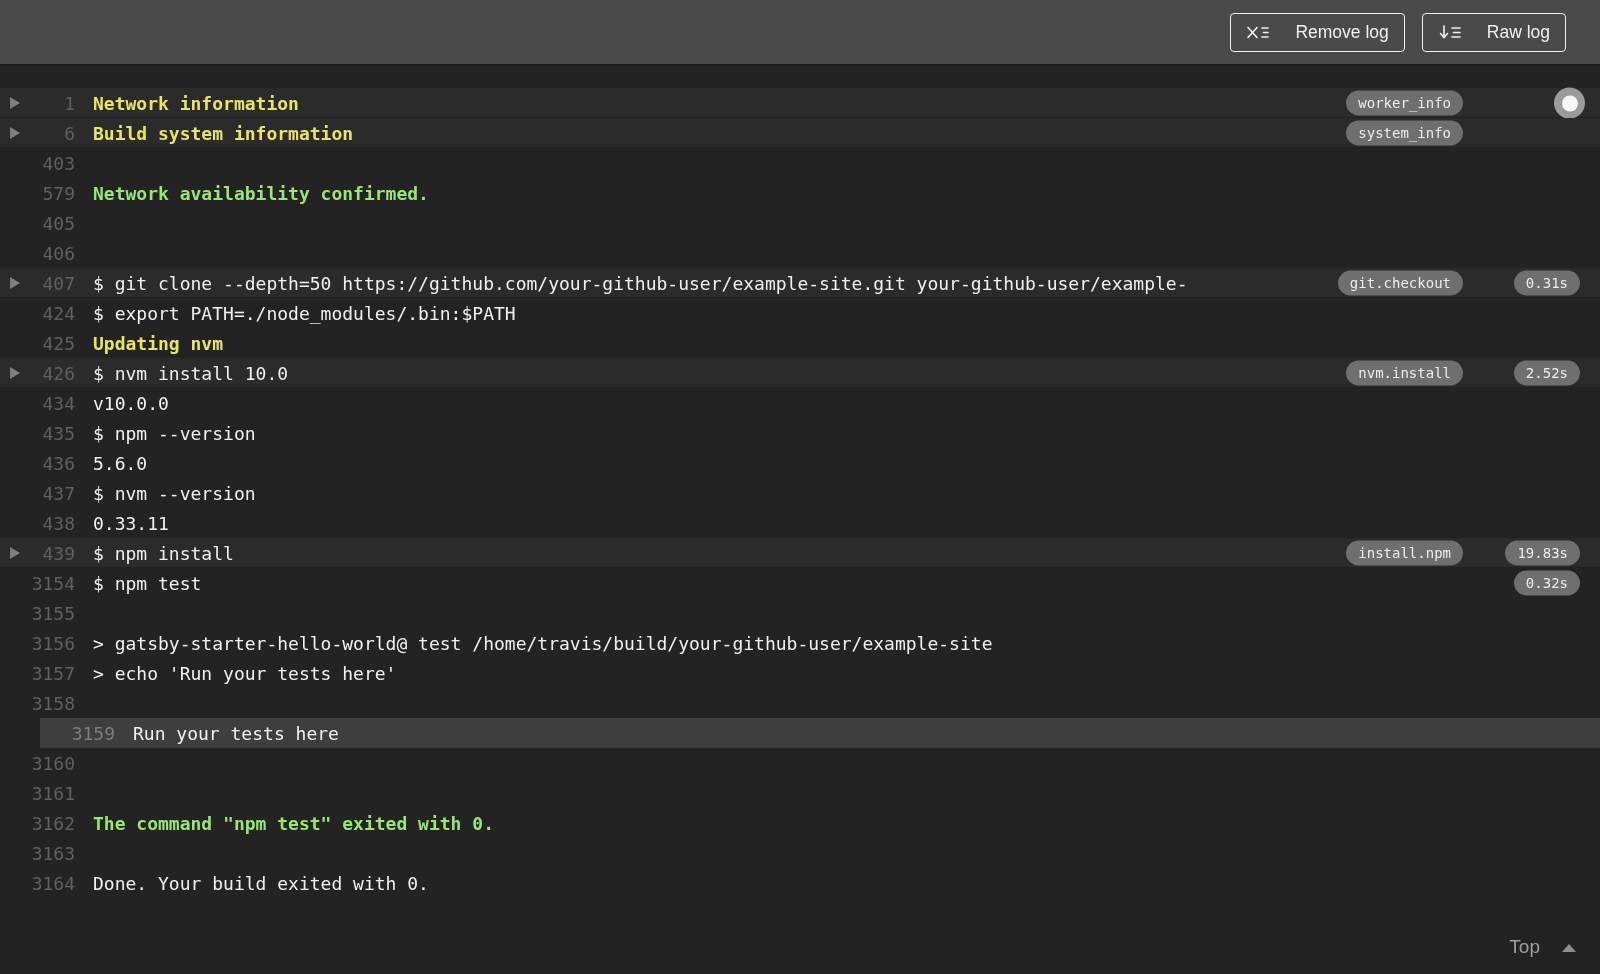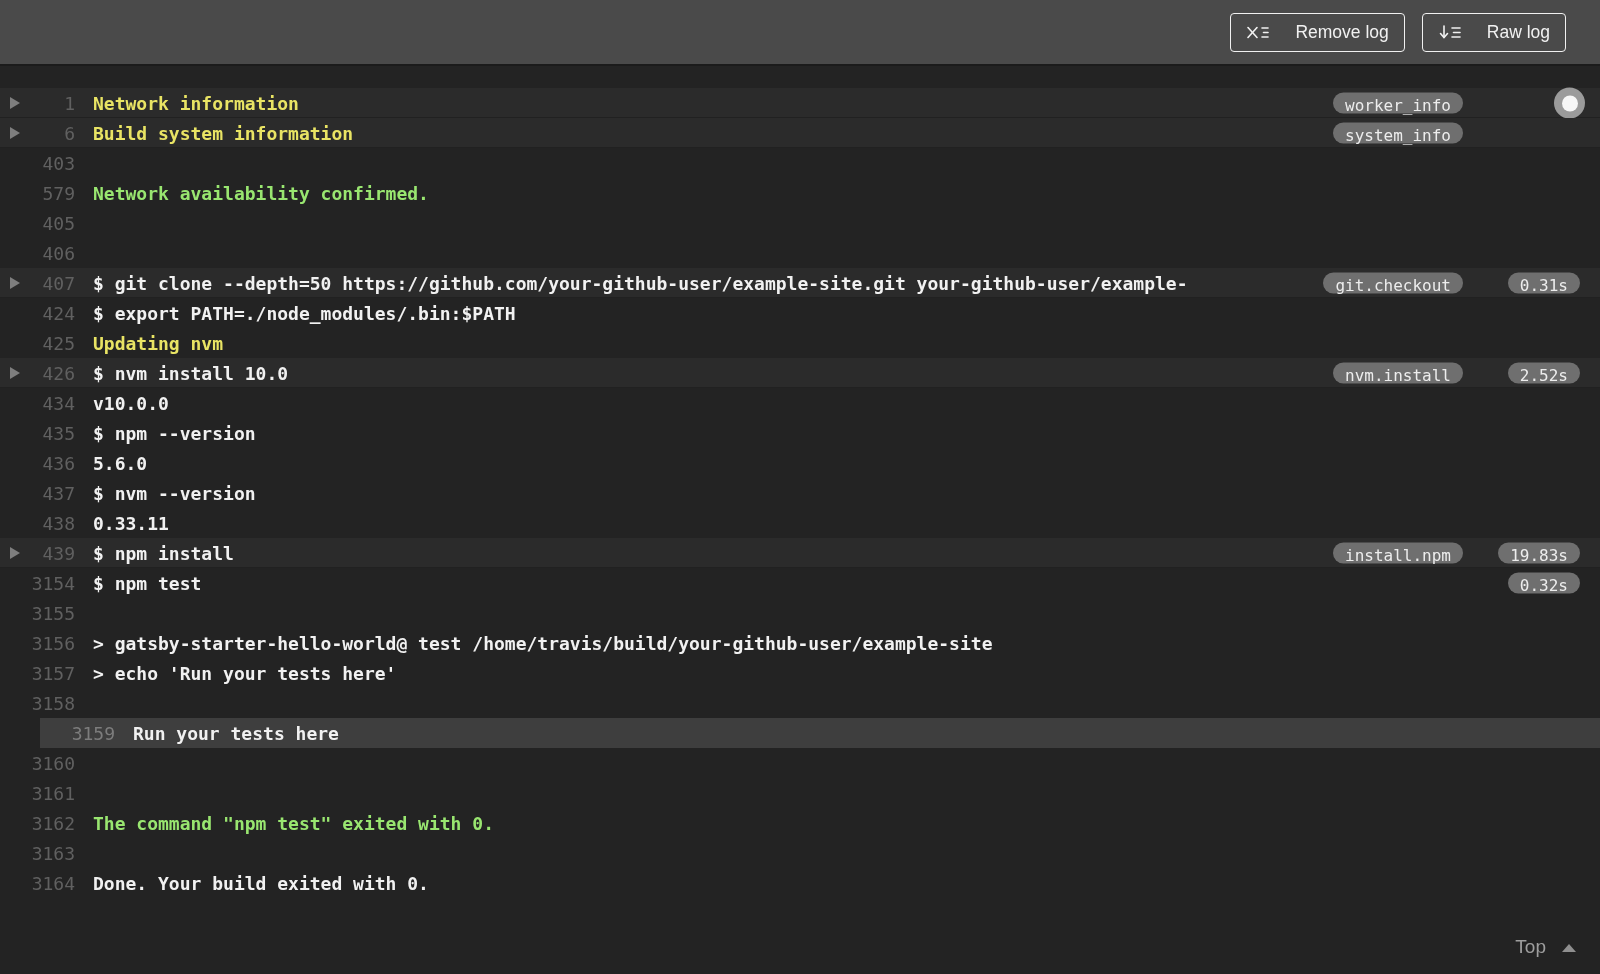--- a/index.html
+++ b/index.html
@@ -52,51 +52,51 @@
     cursor: pointer;
   }
   .num {
     width: 45px; flex: none; text-align: right;
     color: #606060; cursor: pointer; font-size: 18px;
     user-select: none;
   }
   .row.selected .num { color: #7d7d7d; }
   .txt {
     margin-left: 18px; white-space: pre;
-    font-weight: 700;
+    font-weight: 400;
   }
   .txt.yellow { color: #e9e464; font-weight: 700; }
   .txt.green  { color: #99e670; font-weight: 700; }
 
   .pill {
     position: absolute; top: 50%; transform: translateY(-50%);
     background: #6f6f6f; color: #ededed;
-    font-size: 16px; line-height: 1;
-    padding: 5px 12px 0; border-radius: 13px;
+    font-size: 14px; line-height: 1;
+    padding: 5px 12px 6px; border-radius: 13px;
     font-family: "DejaVu Sans Mono", monospace;
     white-space: nowrap;
   }
   .pill.tag { right: 137px; }
   .pill.dur { right: 20px; }
 
   .knob {
     position: absolute; right: 15px; top: 50%; transform: translateY(-50%);
     width: 31px; height: 31px; border-radius: 50%;
     background: #9b9b9b; cursor: pointer;
   }
   .knob::after {
     content: ""; position: absolute; left: 50%; top: 50%;
     transform: translate(-50%,-50%);
     width: 16px; height: 16px; border-radius: 50%; background: #f7f7f7;
   }
 
   .toplink {
     position: absolute; right: 24px; bottom: 14px;
     color: #9e9e9e; font-size: 19px; cursor: pointer;
-    display: flex; align-items: center; gap: 16px;
+    display: flex; align-items: center; gap: 22px;
     font-family: "Liberation Sans", sans-serif;
   }
   .toplink .uptri {
     width: 0; height: 0;
     border-bottom: 8px solid #8f8f8f;
     border-left: 7px solid transparent;
     border-right: 7px solid transparent;
     margin-top: 2px;
   }
 </style>

